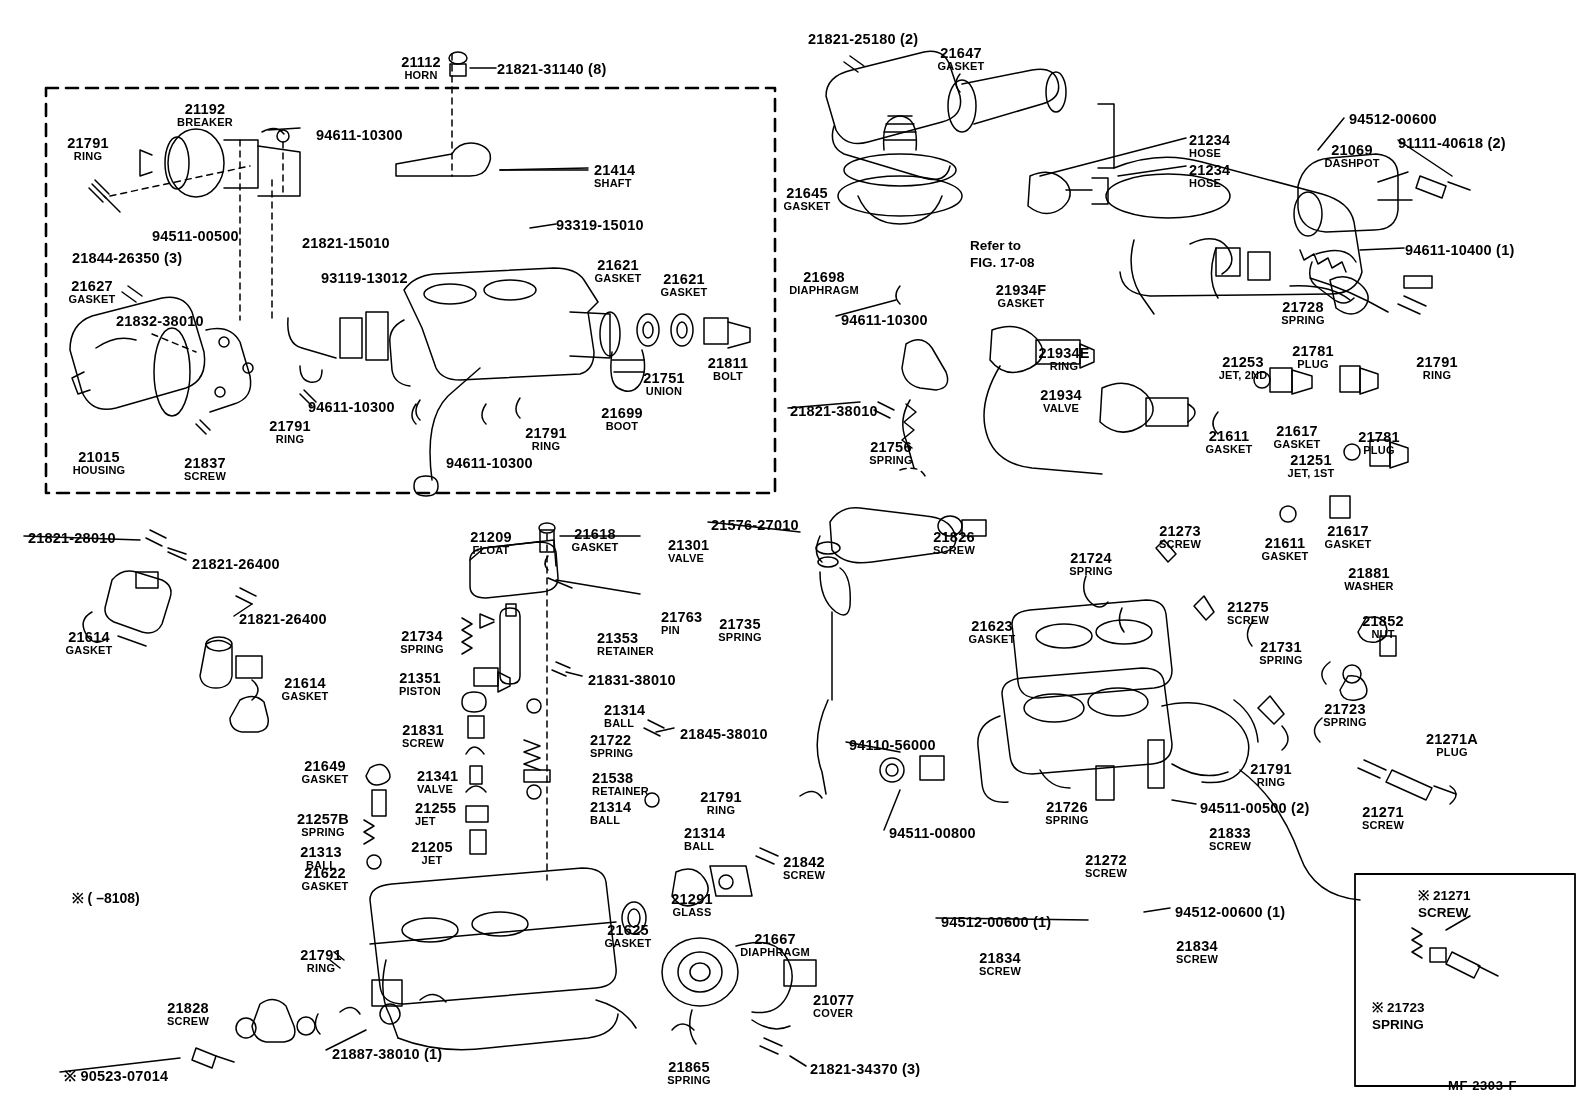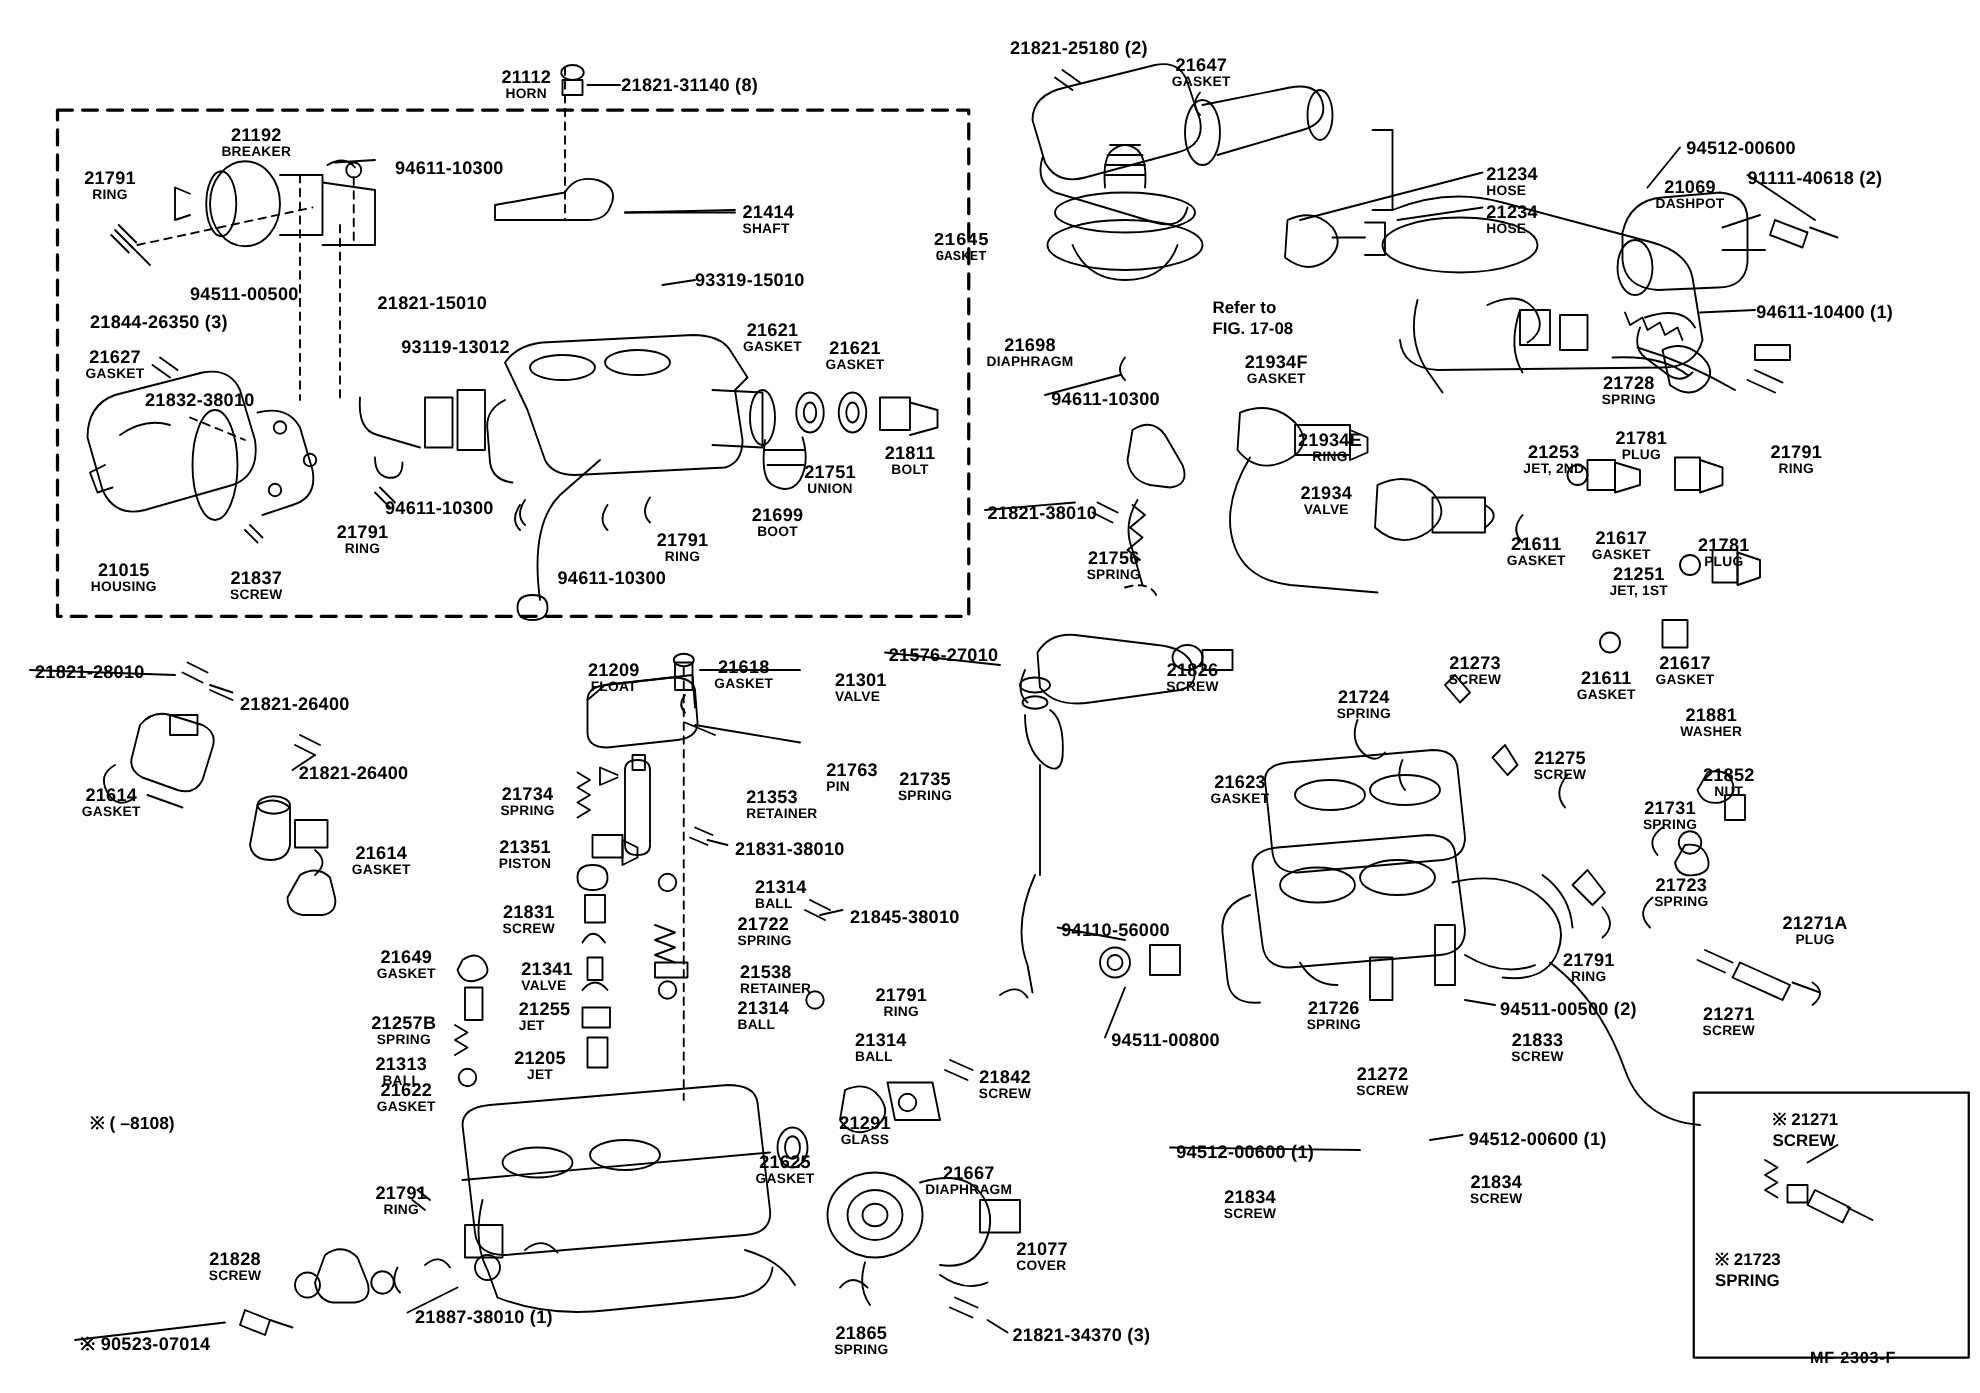--- a/index.html
+++ b/index.html
@@ -421,21 +421,21 @@
       <div class="lbl" style="left: 1349px; top: 112px;">
         <span class="pn">94512-00600</span>
       </div>
       <div class="lbl c" style="left: 1352px; transform: translateX(-50%); top: 143px;">
         <span class="pn">21069</span>
         <span class="nm">DASHPOT</span>
       </div>
       <div class="lbl" style="left: 1398px; top: 136px;">
         <span class="pn">91111-40618 (2)</span>
       </div>
-      <div class="lbl c" style="left: 769px; transform: translateX(-50%); top: 186px; font-family: Liberation Mono, monospace;">
+      <div class="lbl c" style="left: 807px; transform: translateX(-50%); top: 186px;">
         <span class="pn">21645</span>
         <span class="nm">GASKET</span>
       </div>
       <div class="lbl c" style="left: 824px; transform: translateX(-50%); top: 270px;">
         <span class="pn">21698</span>
         <span class="nm">DIAPHRAGM</span>
       </div>
       <div class="lbl" style="left: 1405px; top: 243px;">
         <span class="pn">94611-10400 (1)</span>
       </div>
@@ -518,21 +518,21 @@
         <span class="nm">SPRING</span>
       </div>
       <div class="lbl c" style="left: 992px; transform: translateX(-50%); top: 619px;">
         <span class="pn">21623</span>
         <span class="nm">GASKET</span>
       </div>
       <div class="lbl c" style="left: 1248px; transform: translateX(-50%); top: 600px;">
         <span class="pn">21275</span>
         <span class="nm">SCREW</span>
       </div>
-      <div class="lbl c" style="left: 1336px; transform: translateX(-50%); top: 640px;">
+      <div class="lbl c" style="left: 1281px; transform: translateX(-50%); top: 640px;">
         <span class="pn">21731</span>
         <span class="nm">SPRING</span>
       </div>
       <div class="lbl c" style="left: 1345px; transform: translateX(-50%); top: 702px;">
         <span class="pn">21723</span>
         <span class="nm">SPRING</span>
       </div>
       <div class="lbl c" style="left: 1452px; transform: translateX(-50%); top: 732px;">
         <span class="pn">21271A</span>
         <span class="nm">PLUG</span>

